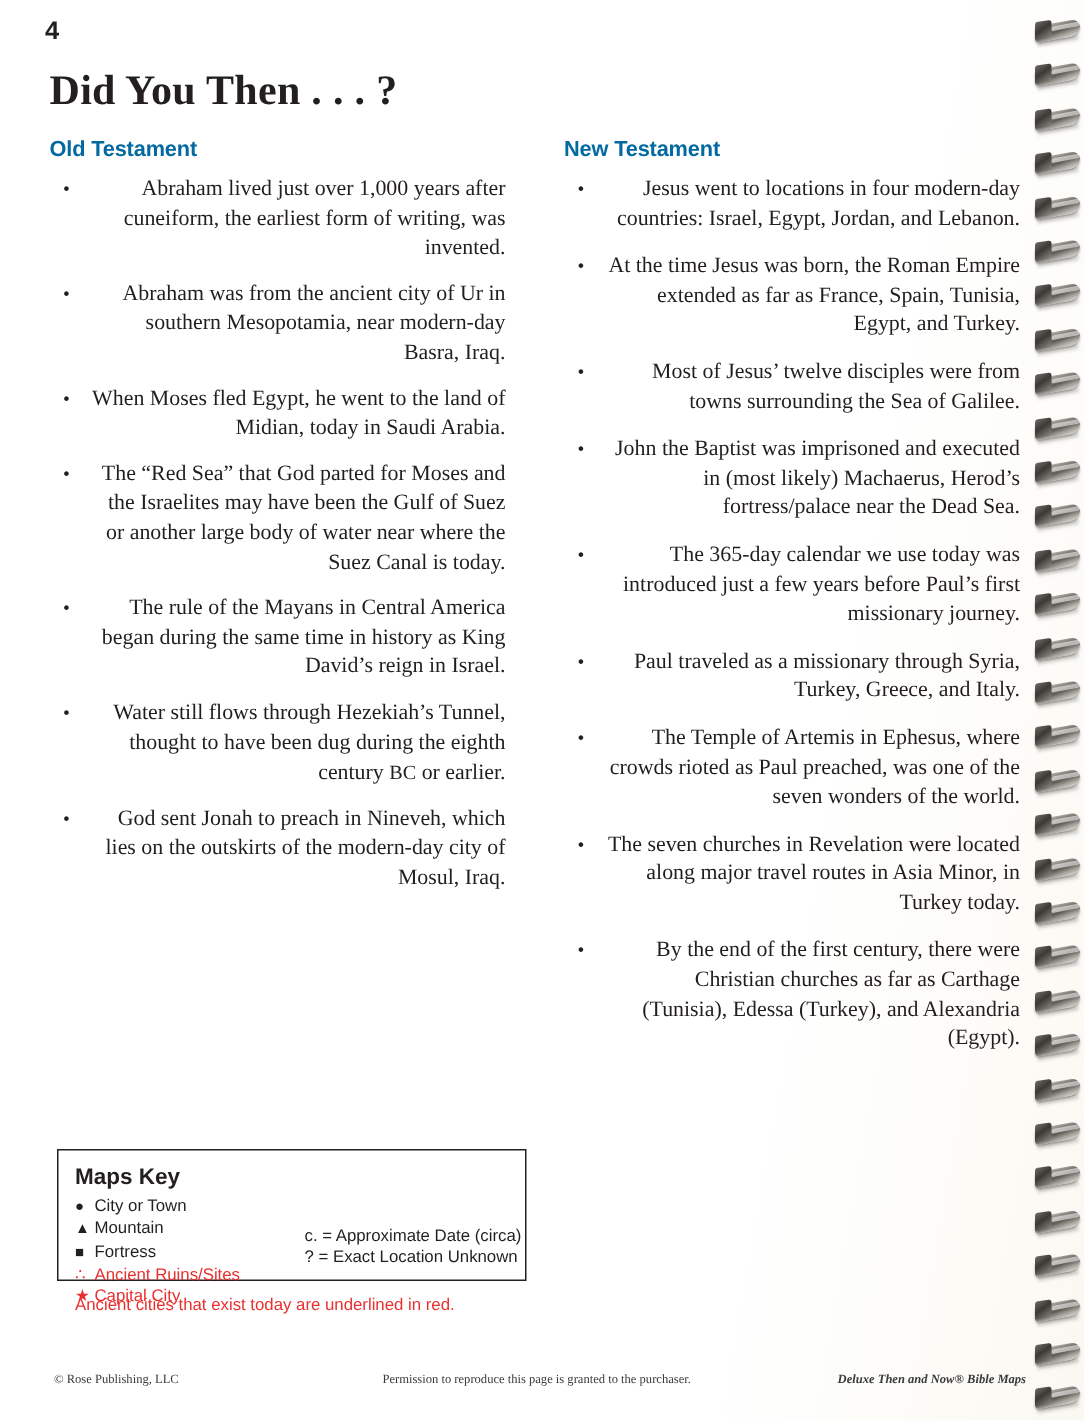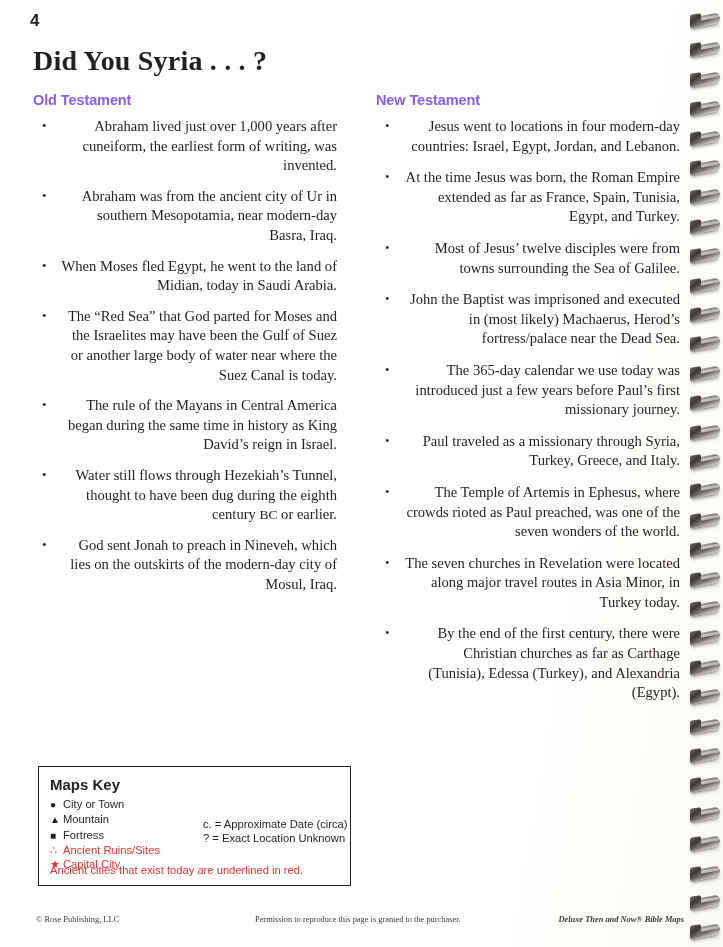--- a/index.html
+++ b/index.html
@@ -65,21 +65,21 @@
     gap: 39px;
   }
   .column {
     width: 304px;
   }
 
   .col-heading {
     font-family: "Liberation Sans", sans-serif;
     font-weight: bold;
     font-size: 14.5px;
-    color: #8b5cf6;
+    color: #0369a1;
     margin: 0 0 9px 0;
     letter-spacing: -0.1px;
   }
 
   ul.facts {
     list-style: none;
     margin: 0;
     padding: 0;
   }
   ul.facts li {
@@ -109,21 +109,21 @@
     font-variant: small-caps;
     font-size: 0.92em;
   }
 
   
   .maps-key {
     position: absolute;
     left: 38px;
     top: 766px;
     width: 313px;
-    height: 120px;
+    height: 88px;
     border: 1.6px solid #231f20;
     background: #ffffff;
     box-sizing: border-box;
   }
   .maps-key-title {
     font-family: "Liberation Sans", sans-serif;
     font-weight: bold;
     font-size: 15px;
     color: #231f20;
     margin: 9px 0 4px 11px;
@@ -251,21 +251,21 @@
   }
 </style>
 </head>
 <body>
 
 <div class="page">
   <div class="scan-tint"></div>
 
   <div class="page-number">4</div>
 
-  <div class="page-title">Did You Syria . . . ?</div>
+  <div class="page-title">Did You Then . . . ?</div>
 
   <div class="columns">
 
     <div class="column col-left">
       <div class="col-heading">Old Testament</div>
       <ul class="facts" id="ot-list">
           <li>Abraham lived just over 1,000 years after cuneiform, the earliest form of writing, was invented.</li>
           <li>Abraham was from the ancient city of Ur in southern Mesopotamia, near modern-day Basra, Iraq.</li>
           <li>When Moses fled Egypt, he went to the land of Midian, today in Saudi Arabia.</li>
           <li>The “Red Sea” that God parted for Moses and the Israelites may have been the Gulf of Suez or another large body of water near where the Suez Canal is today.</li>

